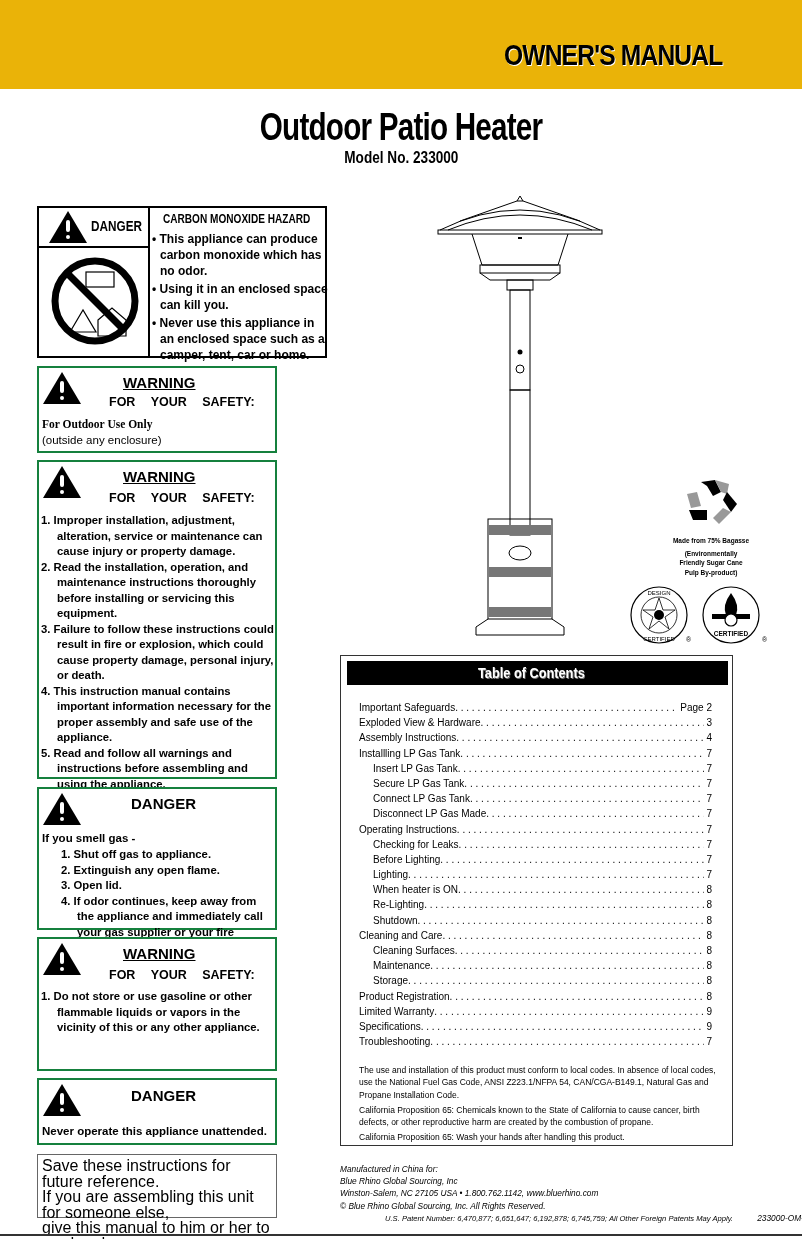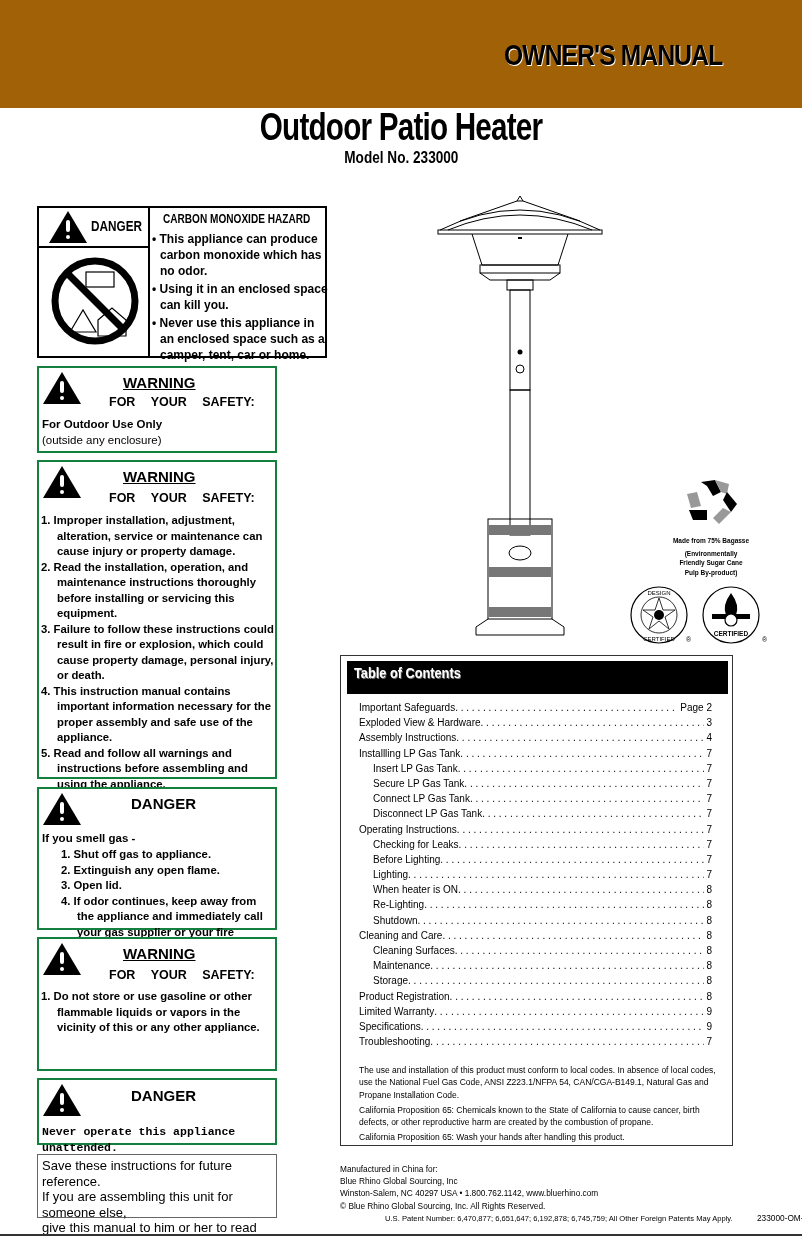--- a/index.html
+++ b/index.html
@@ -1,18 +1,18 @@
 <!DOCTYPE html>
 <html><head>
 <meta charset="utf-8">
 <style>
   * { box-sizing: border-box; margin: 0; padding: 0; }
   html, body { width: 802px; height: 1239px; background: #fff; overflow: hidden; }
   body { position: relative; font-family: "Liberation Sans", sans-serif; color: #000; }
-  .topbar { position: absolute; left: 0; top: 0; width: 802px; height: 108px; background: #a16207; padding-left: 16px; }
+  .topbar { position: absolute; left: 0; top: 0; width: 802px; height: 89px; background: #eab308; padding-left: 16px; }
   .topbar-title { position: absolute; right: 80px; top: 38px; font-size: 30px; font-weight: bold; letter-spacing: -1px; transform: scaleX(0.82); transform-origin: right top; white-space: nowrap; text-shadow: 1px 1px 0 #fff; }
   .main-title { position: absolute; left: 0; width: 802px; top: 106px; text-align: center; font-size: 38px; font-weight: bold; letter-spacing: -1px; }
   .main-title span { display: inline-block; transform: scaleX(0.78); }
   .model { position: absolute; left: 0; width: 802px; top: 148px; text-align: center; font-size: 17px; font-weight: bold; }
   .model span { display: inline-block; transform: scaleX(0.8); }
 
   .box { position: absolute; border: 2px solid #15803d; background: #fff; }
   .tri { position: absolute; width: 0; height: 0; border-left: 19px solid transparent; border-right: 19px solid transparent; border-bottom: 32px solid #000; }
   .tri::after { content: ""; position: absolute; left: -2px; top: 9px; width: 4px; height: 12px; background: #fff; border-radius: 2px; }
   .tri::before { content: ""; position: absolute; left: -2px; top: 24px; width: 4px; height: 4px; background: #fff; border-radius: 2px; }
@@ -24,35 +24,35 @@
   .txt.norm { font-weight: normal; }
   .ol { list-style: none; }
   .ol li { padding-left: 16px; text-indent: -16px; }
 
   
   .co-box { left: 37px; top: 206px; width: 290px; height: 152px; border: 2px solid #000; }
   .co-divider-v { position: absolute; left: 109px; top: 0; width: 2px; height: 148px; background: #000; }
   .co-divider-h { position: absolute; left: 0; top: 38px; width: 110px; height: 2px; background: #000; }
 
   .toc-box { position: absolute; left: 340px; top: 655px; width: 393px; height: 491px; border: 1px solid #333; }
-  .toc-head { position: absolute; left: 6px; top: 5px; width: 381px; height: 33px; background: #000; color: #fff; font-weight: bold; font-size: 15px; padding: 3px 0 0 7px; }
+  .toc-head { position: absolute; left: 6px; top: 5px; width: 381px; height: 24px; background: #000; color: #fff; font-weight: bold; font-size: 15px; padding: 3px 0 0 7px; text-align: center; }
   .toc-head span { display: inline-block; transform: scaleX(0.85); transform-origin: left top; text-shadow: 1px 1px 0 #777; }
   .toc-list { position: absolute; left: 18px; top: 44px; width: 353px; }
   .toc-row { display: flex; height: 15.2px; font-size: 10px; line-height: 15px; white-space: nowrap; overflow: hidden; text-align: right; }
   .toc-row .lbl { flex: none; }
   .toc-row.indent .lbl { padding-left: 14px; }
   .toc-row .dots { flex: 1; overflow: hidden; letter-spacing: 2.2px; color: #000; }
   .toc-row .dots::before { content: ". . . . . . . . . . . . . . . . . . . . . . . . . . . . . . . . . . . . . . . . . . . . . . . . . . . . . . . . . . . . . . . . . . . . . . . . . . . . . . . . ."; letter-spacing: 0; }
   .toc-row .pg { flex: none; padding-left: 2px; }
   .toc-notes { position: absolute; left: 18px; top: 408px; width: 365px; font-size: 8.5px; line-height: 12.3px; }
   .toc-notes p { margin-bottom: 3px; }
 
-  .save-box { position: absolute; left: 37px; top: 1154px; width: 240px; height: 64px; border: 1px solid #666; font-size: 13px; line-height: 15.5px; padding: 3px 4px; }
+  .save-box { position: absolute; left: 37px; top: 1154px; width: 240px; height: 64px; border: 1px solid #666; font-size: 16px; line-height: 15.5px; padding: 3px 4px; }
   .footer { position: absolute; left: 340px; top: 1163px; width: 450px; font-size: 8.3px; line-height: 12.2px; }
-  .footer .row { white-space: nowrap; }
+  .footer .row { white-space: nowrap; font-style: italic; }
   .bottom-rule { position: absolute; left: 0; top: 1234px; width: 802px; height: 2px; background: #333; }
   .eco-text { position: absolute; left: 660px; top: 536px; width: 102px; text-align: center; font-size: 6.5px; font-weight: bold; line-height: 9.5px; }
 </style>
 </head>
 <body>
 
 <div class="topbar">
   <div class="topbar-title">OWNER'S MANUAL</div>
 </div>
 <div class="main-title"><span>Outdoor Patio Heater</span></div>
@@ -75,21 +75,21 @@
     <div style="padding-left:8px;text-indent:-8px;margin-bottom:2px;">• This appliance can produce carbon monoxide which has no odor.</div>
     <div style="padding-left:8px;text-indent:-8px;margin-bottom:2px;">• Using it in an enclosed space can kill you.</div>
     <div style="padding-left:8px;text-indent:-8px;">• Never use this appliance in an enclosed space such as a camper, tent, car or home.</div>
   </div>
 </div>
 
 <div class="box" style="left:37px;top:366px;width:240px;height:87px;">
   <div class="tri" style="left:4px;top:4px;"></div>
   <div class="head ul" style="left:84px;top:6px;">WARNING</div>
   <div class="sub" style="left:70px;top:27px;">FOR YOUR SAFETY:</div>
-  <div class="txt" style="left:3px;top:49px;">For Outdoor Use Only</div>
+  <div class="txt" style="left:3px;top:49px;font-family:Liberation Serif, serif;">For Outdoor Use Only</div>
   <div class="txt norm" style="left:3px;top:65px;">(outside any enclosure)</div>
 </div>
 
 <div class="box" style="left:37px;top:460px;width:240px;height:319px;">
   <div class="tri" style="left:4px;top:4px;"></div>
   <div class="head ul" style="left:84px;top:6px;">WARNING</div>
   <div class="sub" style="left:70px;top:29px;">FOR YOUR SAFETY:</div>
   <ul class="txt ol" style="left:2px;top:51px;width:236px;font-size:11.3px;">
     <li>1. Improper installation, adjustment, alteration, service or maintenance can cause injury or property damage.</li>
     <li>2. Read the installation, operation, and maintenance instructions thoroughly before installing or servicing this equipment.</li>
@@ -118,21 +118,21 @@
   <div class="head ul" style="left:84px;top:6px;">WARNING</div>
   <div class="sub" style="left:70px;top:29px;">FOR YOUR SAFETY:</div>
   <ul class="txt ol" style="left:2px;top:50px;width:236px;font-size:11.3px;">
     <li>1. Do not store or use gasoline or other flammable liquids or vapors in the vicinity of this or any other appliance.</li>
   </ul>
 </div>
 
 <div class="box" style="left:37px;top:1078px;width:240px;height:67px;">
   <div class="tri" style="left:4px;top:4px;"></div>
   <div class="head" style="left:92px;top:7px;">DANGER</div>
-  <div class="txt" style="left:3px;top:44px;font-family:Liberation Mono, monospace;">Never operate this appliance unattended.</div>
+  <div class="txt" style="left:3px;top:44px;">Never operate this appliance unattended.</div>
 </div>
 
 <div class="save-box">
   <div>Save these instructions for future reference.</div>
   <div>If you are assembling this unit for someone else,</div>
   <div>give this manual to him or her to read and save</div>
   <div>for future reference.</div>
 </div>
 
 <svg style="position:absolute;left:420px;top:195px;" width="200" height="450" viewBox="0 0 200 450">
@@ -225,21 +225,21 @@
         <span class="lbl">Secure LP Gas Tank</span>
         <span class="dots"></span>
         <span class="pg">7</span>
       </div>
       <div class="toc-row indent">
         <span class="lbl">Connect LP Gas Tank</span>
         <span class="dots"></span>
         <span class="pg">7</span>
       </div>
       <div class="toc-row indent">
-        <span class="lbl">Disconnect LP Gas Tank</span>
+        <span class="lbl">Disconnect LP Gas Made</span>
         <span class="dots"></span>
         <span class="pg">7</span>
       </div>
       <div class="toc-row">
         <span class="lbl">Operating Instructions</span>
         <span class="dots"></span>
         <span class="pg">7</span>
       </div>
       <div class="toc-row indent">
         <span class="lbl">Checking for Leaks</span>
@@ -315,21 +315,21 @@
   <div class="toc-notes">
     <p>The use and installation of this product must conform to local codes. In absence of local codes, use the National Fuel Gas Code, ANSI Z223.1/NFPA 54, CAN/CGA-B149.1, Natural Gas and Propane Installation Code.</p>
     <p>California Proposition 65: Chemicals known to the State of California to cause cancer, birth defects, or other reproductive harm are created by the combustion of propane.</p>
     <p>California Proposition 65: Wash your hands after handling this product.</p>
   </div>
 </div>
 
 <div class="footer">
   <div class="row">Manufactured in China for:</div>
   <div class="row">Blue Rhino Global Sourcing, Inc</div>
-  <div class="row">Winston-Salem, NC 40297 USA • 1.800.762.1142, www.bluerhino.com</div>
+  <div class="row">Winston-Salem, NC 27105 USA • 1.800.762.1142, www.bluerhino.com</div>
   <div class="row">© Blue Rhino Global Sourcing, Inc. All Rights Reserved.</div>
   <div class="row" style="font-size:7.6px;margin-left:45px;">
     <span>U.S. Patent Number: 6,470,877; 6,651,647; 6,192,878; 6,745,759; All Other Foreign Patents May Apply.</span>
     <span style="display:inline-block;width:20px;"></span>
     <span style="font-size:8.3px;">233000-OM-225 EF</span>
   </div>
 </div>
 <div class="bottom-rule"></div>
 
 </body></html>

